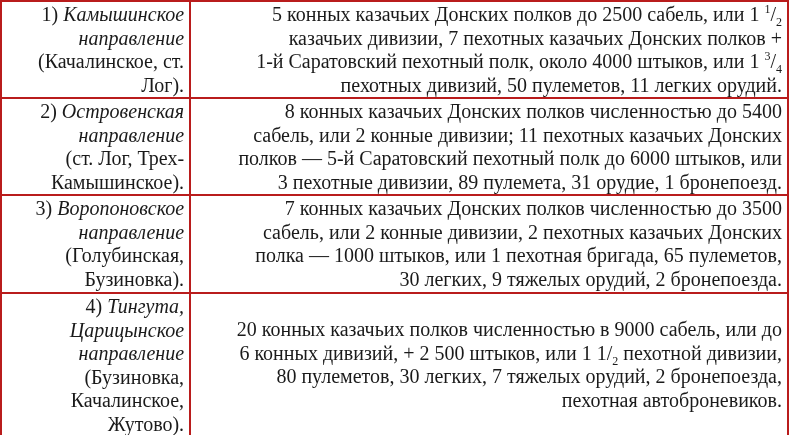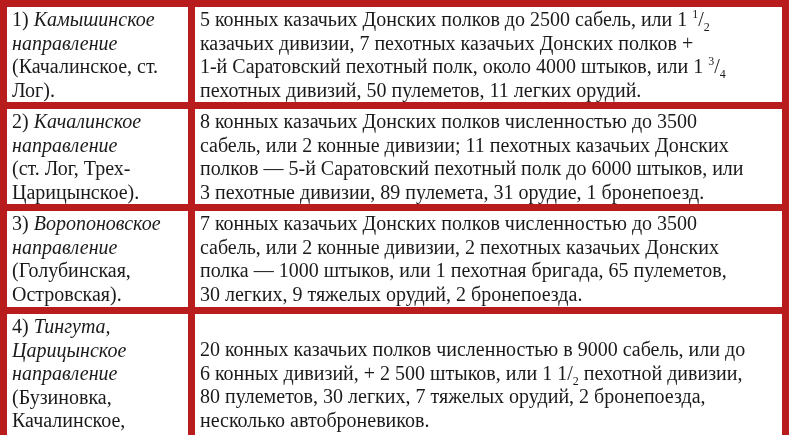--- a/index.html
+++ b/index.html
@@ -8,24 +8,25 @@
       position: absolute; left: 0; top: 0;
       width: 789px; height: 434px;
       border-collapse: collapse;
       table-layout: fixed;
       font-family: "Liberation Serif", "DejaVu Serif", serif;
       font-size: 20px;
       line-height: 23.5px;
       color: #1a1a1a;
     }
     .doc-table td {
-      border: 7px solid #b91c1c;
+      border: 2px solid #b91c1c;
       vertical-align: top;
-      padding: 1px 5px 0 5px;
+      padding: 1px 5px 0 16px;
       overflow: hidden;
+      text-align: right;
     }
     .col-dir { width: 186px; }
     .col-force { width: 588px; }
     .r1 td { height: 94px; }
     .r2 td { height: 93px; }
     .r3 td { height: 95px; }
     .r4 td { height: 140px; }
     .it { font-style: italic; }
     .r4 .force-cell { vertical-align: top; padding-top: 24px; }
     sup, sub { font-size: 12px; line-height: 0; }
@@ -51,39 +52,39 @@
       <td class="force-cell">
         <span class="line"><span>5 конных казачьих Донских полков до 2500 сабель, или 1 </span><sup>1</sup><span>/</span><sub>2</sub></span>
         <span class="line">казачьих дивизии, 7 пехотных казачьих Донских полков +</span>
         <span class="line"><span>1-й Саратовский пехотный полк, около 4000 штыков, или 1 </span><sup>3</sup><span>/</span><sub>4</sub></span>
         <span class="line">пехотных дивизий, 50 пулеметов, 11 легких орудий.</span>
       </td>
     </tr>
 
     <tr class="r2">
       <td>
-        <span class="line"><span>2)</span> <span class="it">Качалинское</span></span>
+        <span class="line"><span>2)</span> <span class="it">Островенская</span></span>
         <span class="line it">направление</span>
         <span class="line">(ст. Лог, Трех-</span>
-        <span class="line">Царицынское).</span>
+        <span class="line">Камышинское).</span>
       </td>
       <td class="force-cell">
-        <span class="line">8 конных казачьих Донских полков численностью до 3500</span>
+        <span class="line">8 конных казачьих Донских полков численностью до 5400</span>
         <span class="line">сабель, или 2 конные дивизии; 11 пехотных казачьих Донских</span>
         <span class="line">полков — 5-й Саратовский пехотный полк до 6000 штыков, или</span>
         <span class="line">3 пехотные дивизии, 89 пулемета, 31 орудие, 1 бронепоезд.</span>
       </td>
     </tr>
 
     <tr class="r3">
       <td>
         <span class="line"><span>3)</span> <span class="it">Воропоновское</span></span>
         <span class="line it">направление</span>
         <span class="line">(Голубинская,</span>
-        <span class="line">Островская).</span>
+        <span class="line">Бузиновка).</span>
       </td>
       <td class="force-cell">
         <span class="line">7 конных казачьих Донских полков численностью до 3500</span>
         <span class="line">сабель, или 2 конные дивизии, 2 пехотных казачьих Донских</span>
         <span class="line">полка — 1000 штыков, или 1 пехотная бригада, 65 пулеметов,</span>
         <span class="line">30 легких, 9 тяжелых орудий, 2 бронепоезда.</span>
       </td>
     </tr>
 
     <tr class="r4">
@@ -92,17 +93,17 @@
         <span class="line it">Царицынское</span>
         <span class="line it">направление</span>
         <span class="line">(Бузиновка,</span>
         <span class="line">Качалинское,</span>
         <span class="line">Жутово).</span>
       </td>
       <td class="force-cell">
         <span class="line">20 конных казачьих полков численностью в 9000 сабель, или до</span>
         <span class="line"><span>6 конных дивизий, + 2 500 штыков, или 1 1/</span><sub>2</sub><span> пехотной дивизии,</span></span>
         <span class="line">80 пулеметов, 30 легких, 7 тяжелых орудий, 2 бронепоезда,</span>
-        <span class="line">несколько автоброневиков.</span>
+        <span class="line">пехотная автоброневиков.</span>
       </td>
     </tr>
   </tbody>
 </table>
 
 </body></html>

